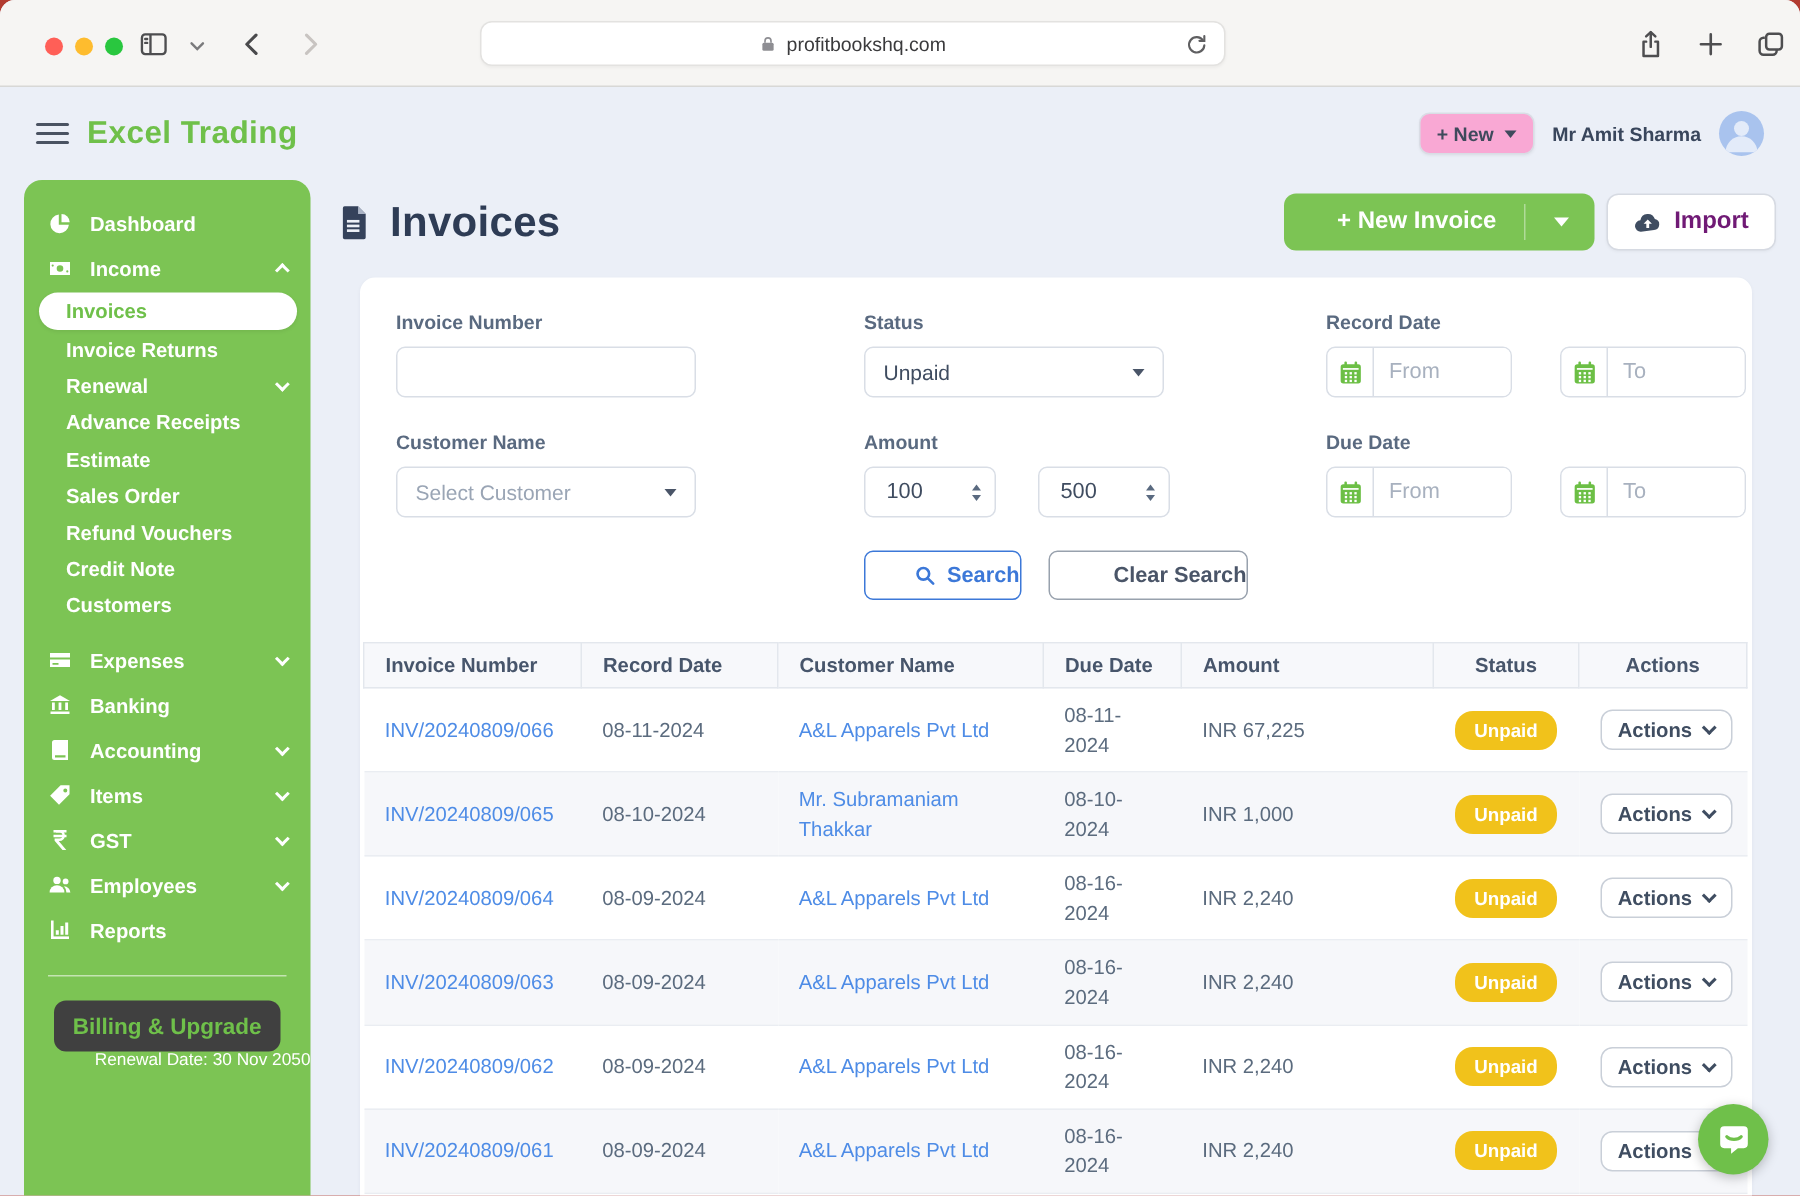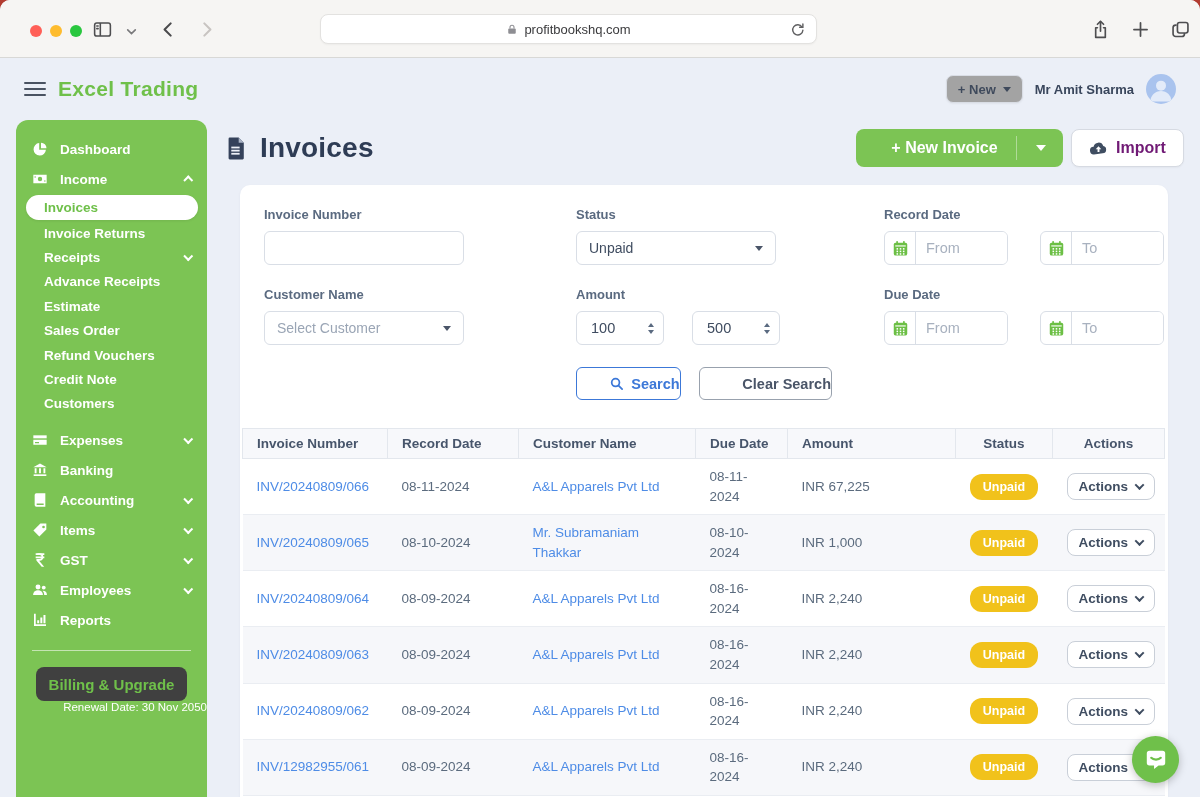--- a/index.html
+++ b/index.html
@@ -19,21 +19,21 @@
              box-shadow:0 1px 2px rgba(0,0,0,.04); }
   .url-text { font-size:13px; color:#3a3a3c; display:flex; align-items:center; gap:6px; }
   .reload { position:absolute; right:10px; top:6px; width:17px; height:17px; color:#5f5f61; }
 
   
   .app-header { position:relative; height:62px; display:flex; align-items:center; padding:0 24px; }
   .hamburger { width:22px; margin-right:12px; cursor:pointer; }
   .hamburger div { height:2.6px; background:#4a5362; border-radius:2px; margin:3.6px 0; }
   .company { font-size:21px; font-weight:800; color:#6fc04a; letter-spacing:.3px; }
   .hdr-right { margin-left:auto; display:flex; align-items:center; gap:12px; }
-  .new-btn { height:28px; background:#a3a3a3; border:1px solid #d9dde5; border-radius:7px; padding:0 11px;
+  .new-btn { height:28px; background:#f9a8d4; border:1px solid #d9dde5; border-radius:7px; padding:0 11px;
              font-size:13px; font-weight:600; color:#3f4a5c; display:flex; align-items:center; gap:7px;
              box-shadow:0 1px 2px rgba(0,0,0,.05); }
   .caret-dn { width:0; height:0; border-left:4.5px solid transparent; border-right:4.5px solid transparent;
               border-top:5.5px solid #3f4a5c; }
   .user-name { font-size:13px; font-weight:700; color:#39465c; }
   .avatar { width:30px; height:30px; border-radius:50%; background:#a9c3ee; overflow:hidden; }
 
   
   .sidebar { position:absolute; left:16px; top:120px; width:191px; height:690px; background:#7cc454;
              border-radius:12px; padding:14px 0 0; color:#fff; }
@@ -251,21 +251,21 @@
           <span>Income</span>
           <span class="chev up"></span>
         </div>
         <div class="sb-item child active">
           <span>Invoices</span>
         </div>
         <div class="sb-item child">
           <span>Invoice Returns</span>
         </div>
         <div class="sb-item child">
-          <span>Receipts</span>
+          <span>Renewal</span>
           <span class="chev down"></span>
         </div>
         <div class="sb-item child">
           <span>Advance Receipts</span>
         </div>
         <div class="sb-item child">
           <span>Estimate</span>
         </div>
         <div class="sb-item child">
           <span>Sales Order</span>
@@ -613,21 +613,21 @@
                 <td><span class="cell-link">A&amp;L Apparels Pvt Ltd</span></td>
                 <td><span class="due-wrap">08-16-2024</span></td>
                 <td><span>INR 2,240</span></td>
                 <td class="c-center"><span class="badge">Unpaid</span></td>
                 <td class="c-center"><button class="row-actions">
                     <span>Actions</span>
                     <span class="dchev"></span>
                   </button></td>
               </tr>
               <tr>
-                <td><span class="cell-link">INV/12982955/061</span></td>
+                <td><span class="cell-link">INV/20240809/061</span></td>
                 <td><span>08-09-2024</span></td>
                 <td><span class="cell-link">A&amp;L Apparels Pvt Ltd</span></td>
                 <td><span class="due-wrap">08-16-2024</span></td>
                 <td><span>INR 2,240</span></td>
                 <td class="c-center"><span class="badge">Unpaid</span></td>
                 <td class="c-center"><button class="row-actions">
                     <span>Actions</span>
                     <span class="dchev"></span>
                   </button></td>
               </tr>

